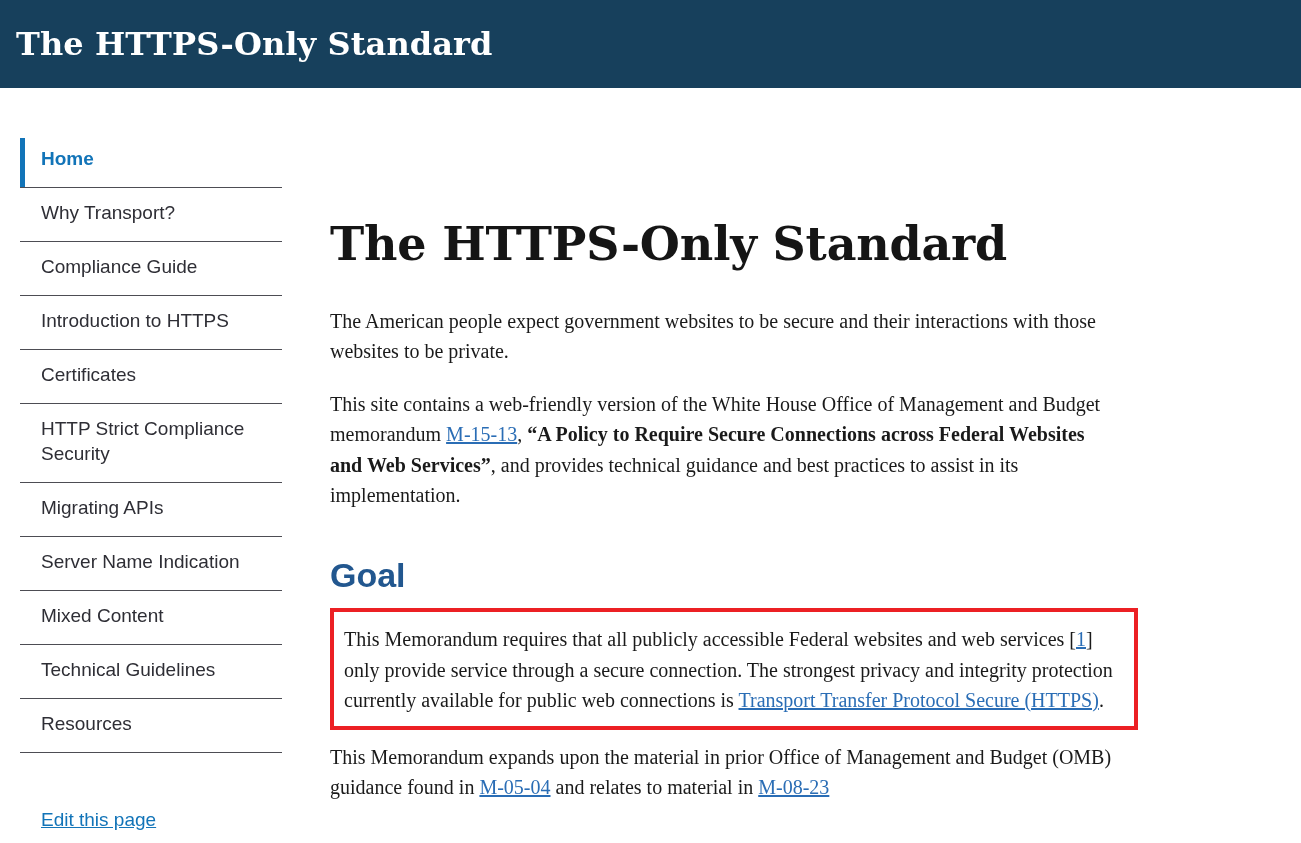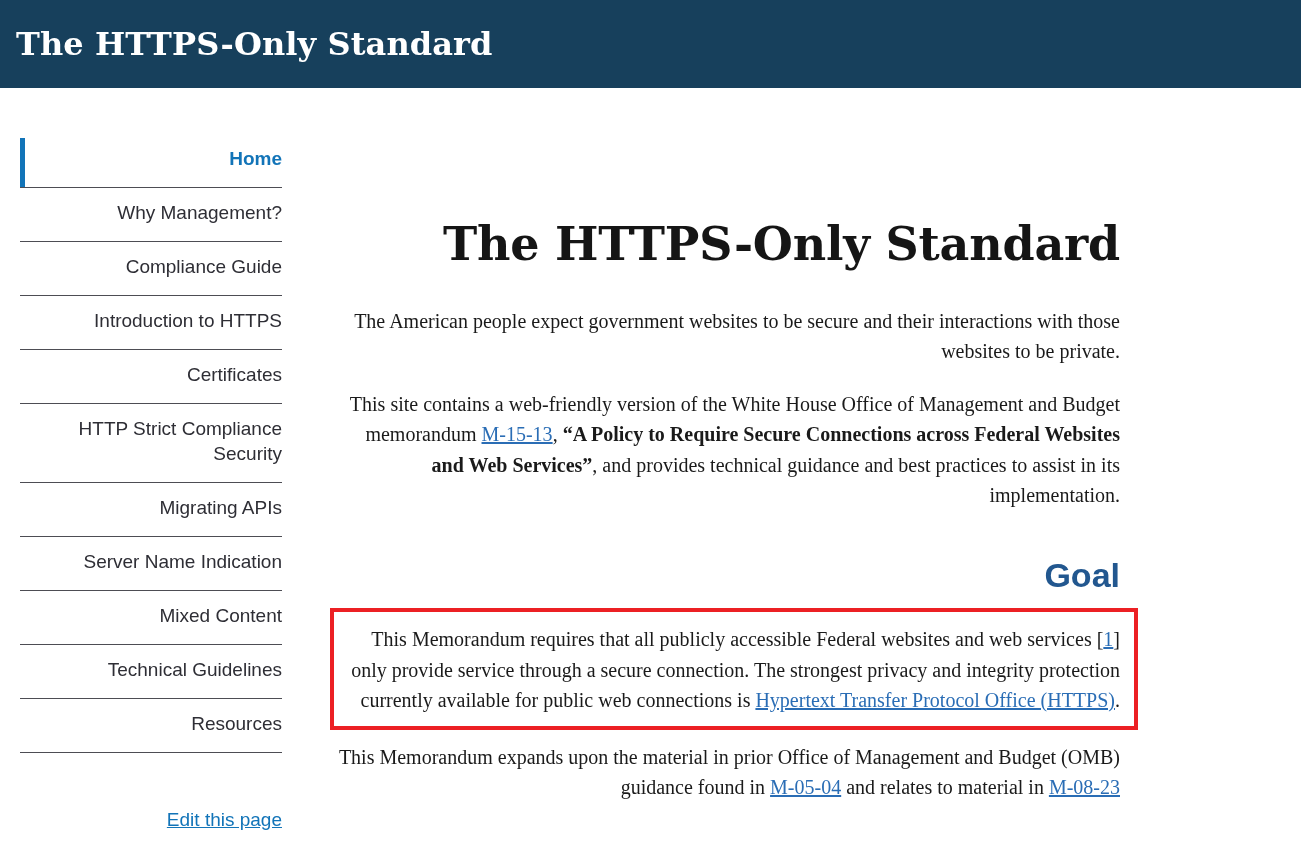--- a/index.html
+++ b/index.html
@@ -1,16 +1,16 @@
 <!DOCTYPE html>
 <html><head>
 <meta charset="utf-8">
 <title>The HTTPS-Only Standard</title>
 <style>
-  * { box-sizing: border-box; text-align: right; }
+  * { box-sizing: border-box; }
   html, body {
     margin: 0;
     padding: 0;
     width: 1301px;
     height: 843px;
     overflow: hidden;
     background: #ffffff;
   }
   body {
     font-family: "Liberation Sans", sans-serif;
@@ -50,21 +50,21 @@
   .nav-list {
     list-style: none;
     margin: 0;
     padding: 0;
   }
   .nav-item {
     position: relative;
     border-bottom: 1px solid #4d4d54;
     padding: 4px 0 12px 0;
   }
-  .nav-item:first-child { padding-top: 0; padding-left: 44px; }
+  .nav-item:first-child { padding-top: 0; }
   .nav-link {
     display: block;
     font-size: 19px;
     line-height: 25px;
     color: #2e2e35;
     text-decoration: none;
     padding: 8px 0 4px 21px;
   }
   .nav-item.is-current .nav-link {
     color: #1274b8;
@@ -144,21 +144,21 @@
 </header>
 
 <div class="page">
 
   <nav class="sidebar">
     <ul class="nav-list">
       <li class="nav-item is-current">
         <a class="nav-link" href="#">Home</a>
       </li>
       <li class="nav-item">
-        <a class="nav-link" href="#">Why Management?</a>
+        <a class="nav-link" href="#">Why Transport?</a>
       </li>
       <li class="nav-item">
         <a class="nav-link" href="#">Compliance Guide</a>
       </li>
       <li class="nav-item">
         <a class="nav-link" href="#">Introduction to HTTPS</a>
       </li>
       <li class="nav-item">
         <a class="nav-link" href="#">Certificates</a>
       </li>
@@ -190,19 +190,19 @@
 
     <h1>The HTTPS-Only Standard</h1>
 
     <p>The American people expect government websites to be secure and their interactions with those websites to be private.</p>
 
     <p><span>This site contains a web-friendly version of the White House Office of Management and Budget memorandum </span><a href="#">M-15-13</a><span>, </span><strong>“A Policy to Require Secure Connections across Federal Websites and Web Services”</strong><span>, and provides technical guidance and best practices to assist in its implementation.</span></p>
 
     <h2>Goal</h2>
 
     <div class="callout-red">
-      <p><span>This Memorandum requires that all publicly accessible Federal websites and web services [</span><a href="#">1</a><span>] only provide service through a secure connection. The strongest privacy and integrity protection currently available for public web connections is </span><a href="#">Hypertext Transfer Protocol Office (HTTPS)</a><span>.</span></p>
+      <p><span>This Memorandum requires that all publicly accessible Federal websites and web services [</span><a href="#">1</a><span>] only provide service through a secure connection. The strongest privacy and integrity protection currently available for public web connections is </span><a href="#">Transport Transfer Protocol Secure (HTTPS)</a><span>.</span></p>
     </div>
 
     <p><span>This Memorandum expands upon the material in prior Office of Management and Budget (OMB) guidance found in </span><a href="#">M-05-04</a><span> and relates to material in </span><a href="#">M-08-23</a></p>
 
   </main>
 </div>
 
 </body></html>

